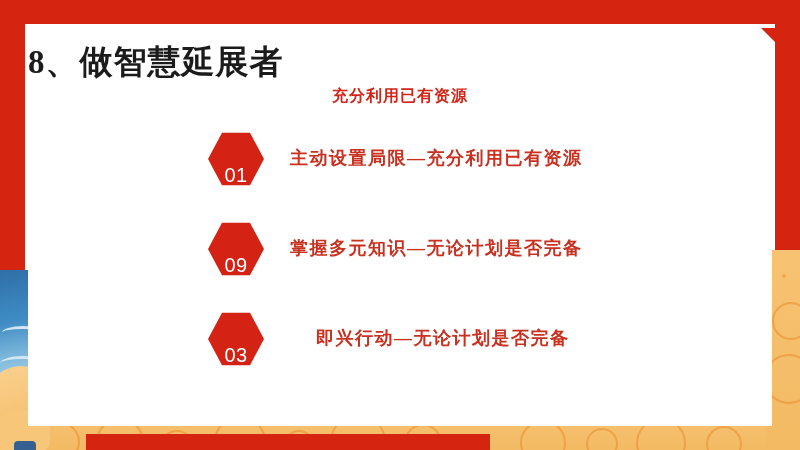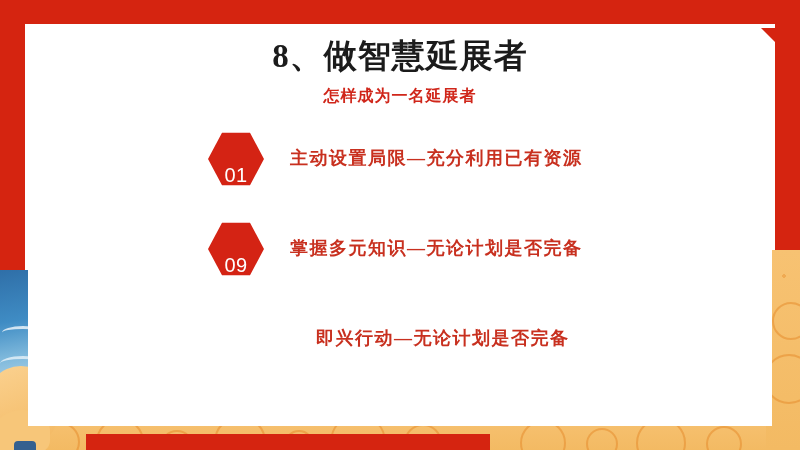--- a/index.html
+++ b/index.html
@@ -84,21 +84,21 @@
   .wedge{
     position:absolute;z-index:5;right:25px;top:28px;
     width:0;height:0;border-top:14px solid #d52410;
     border-left:14px solid transparent;
   }
 
   
   .content{position:absolute;left:28px;top:26px;width:744px;height:400px;z-index:6;}
 
   .title{
-    position:absolute;left:0;top:8px;width:744px;text-align:center;
+    position:absolute;left:0;top:14px;width:744px;
     font-family:"Liberation Serif","DejaVu Serif",serif;
     font-size:33px;font-weight:700;color:#1b1b1b;letter-spacing:1px;
     white-space:nowrap;
   }
   .subtitle{
     position:absolute;left:0;top:60px;width:744px;text-align:center;
     font-family:"Liberation Serif","DejaVu Serif",serif;
     font-size:16px;font-weight:700;color:#d0261a;letter-spacing:1px;
     white-space:nowrap;
   }
@@ -170,21 +170,21 @@
     <div class="gold-cloud2"></div>
     <div class="blue-chip"></div>
   </div>
 
   <div class="canvas"></div>
 
   <div class="content">
 
     <div class="title">8、做智慧延展者</div>
 
-    <div class="subtitle">怎样成为一名延展者</div>
+    <div class="subtitle">充分利用已有资源</div>
 
     <div class="items">
 
       <div class="item item-1">
         <div class="hexwrap">
           <div class="hex">
             <span>01</span>
           </div>
         </div>
         <div class="item-text">主动设置局限—充分利用已有资源</div>
@@ -193,20 +193,25 @@
       <div class="item item-2">
         <div class="hexwrap">
           <div class="hex">
             <span>09</span>
           </div>
         </div>
         <div class="item-text">掌握多元知识—无论计划是否完备</div>
       </div>
 
       <div class="item item-3">
+        <div class="hexwrap">
+          <div class="hex">
+            <span>03</span>
+          </div>
+        </div>
         <div class="item-text">即兴行动—无论计划是否完备</div>
       </div>
 
     </div>
   </div>
 
   <div class="wedge"></div>
 </div>
 
 </body></html>

